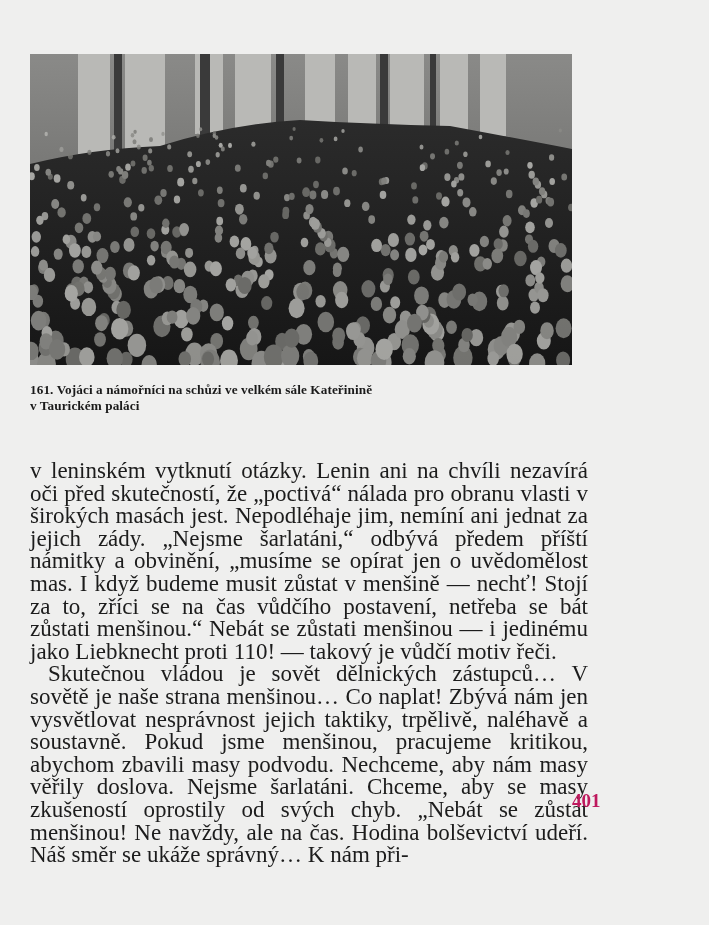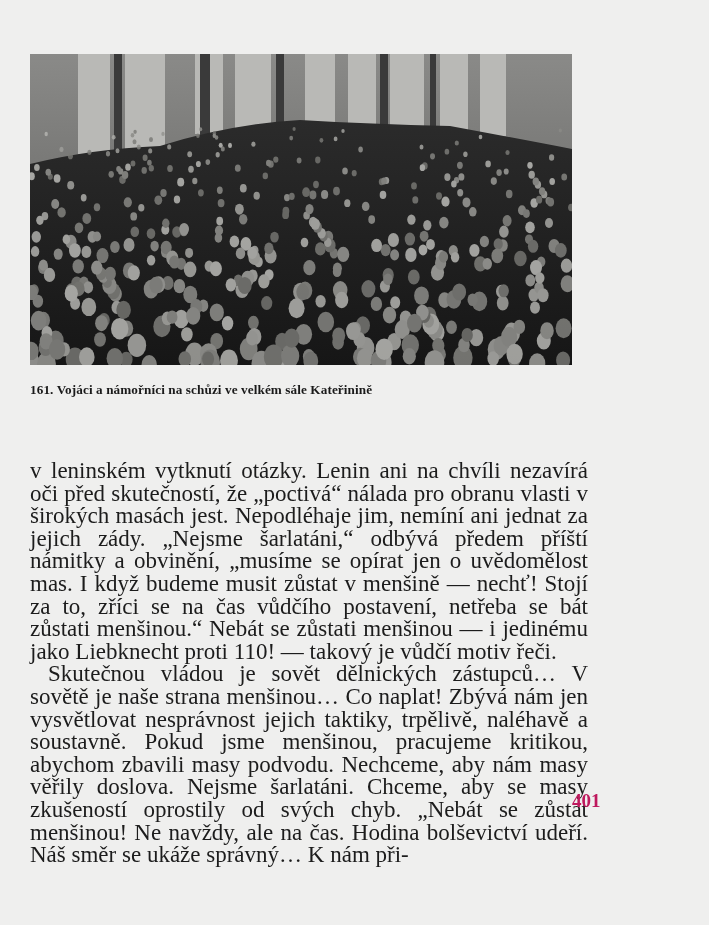--- a/index.html
+++ b/index.html
@@ -490,20 +490,21 @@
         <ellipse cx="99.0" cy="190.9" rx="5.5" ry="6.9" fill="rgb(176,176,172)"></ellipse>
         <ellipse cx="18.3" cy="118.2" rx="2.8" ry="3.5" fill="rgb(156,156,152)"></ellipse>
         <ellipse cx="102.5" cy="81.3" rx="1.8" ry="2.2" fill="rgb(137,137,133)"></ellipse>
         <ellipse cx="385.3" cy="145.9" rx="3.0" ry="3.7" fill="rgb(128,128,124)"></ellipse>
       </g>
   </svg>
 </div>
 
 <div class="caption">
   <div>161. Vojáci a námořníci na schůzi ve velkém sále Kateřinině</div>
+  <div>v Taurickém paláci</div>
 </div>
 
 <div class="body-text">
   <p>v leninském vytknutí otázky. Lenin ani na chvíli nezavírá oči před skutečností, že „poctivá“ nálada pro obranu vlasti v širokých masách jest. Nepodléhaje jim, nemíní ani jednat za jejich zády. „Nejsme šarlatáni,“ odbývá předem příští námitky a obvinění, „musíme se opírat jen o uvědomělost mas. I když budeme musit zůstat v menšině — nechť! Stojí za to, zříci se na čas vůdčího postavení, netřeba se bát zůstati menšinou.“ Nebát se zůstati menšinou — i jedinému jako Liebknecht proti 110! — takový je vůdčí motiv řeči.</p>
   <p class="indent">Skutečnou vládou je sovět dělnických zástupců… V sovětě je naše strana menšinou… Co naplat! Zbývá nám jen vysvětlovat nesprávnost jejich taktiky, trpělivě, naléhavě a soustavně. Pokud jsme menšinou, pracujeme kritikou, abychom zbavili masy podvodu. Nechceme, aby nám masy věřily doslova. Nejsme šarlatáni. Chceme, aby se masy zkušeností oprostily od svých chyb. „Nebát se zůstat menšinou! Ne navždy, ale na čas. Hodina bolševictví udeří. Náš směr se ukáže správný… K nám při-</p>
 </div>
 
 <div class="page-number">401</div>
 
 </body></html>

